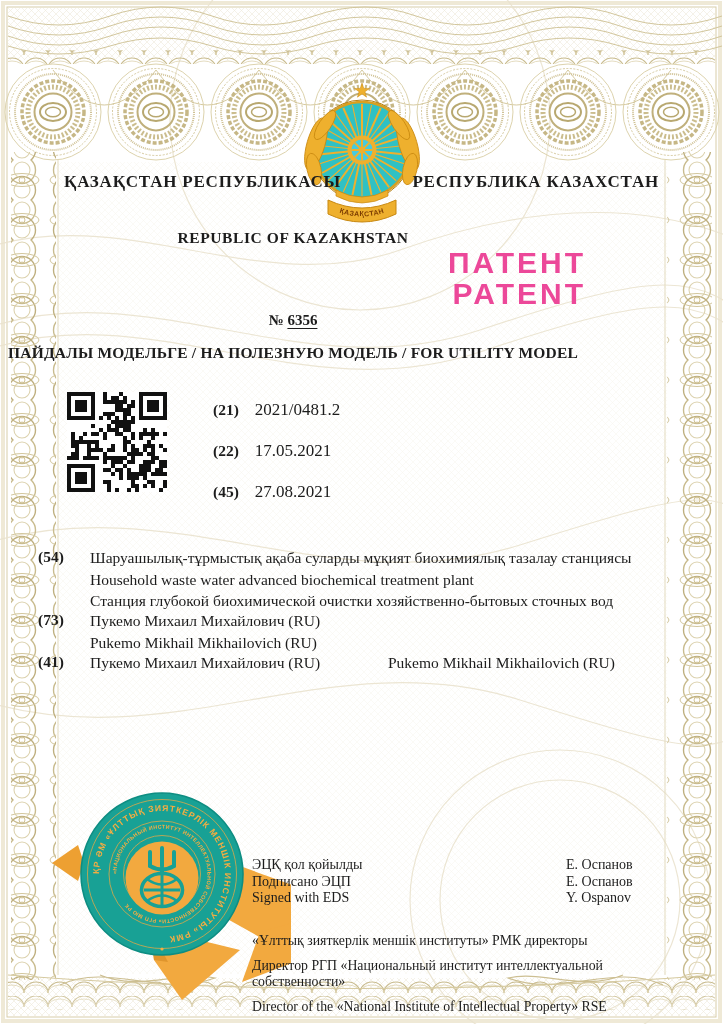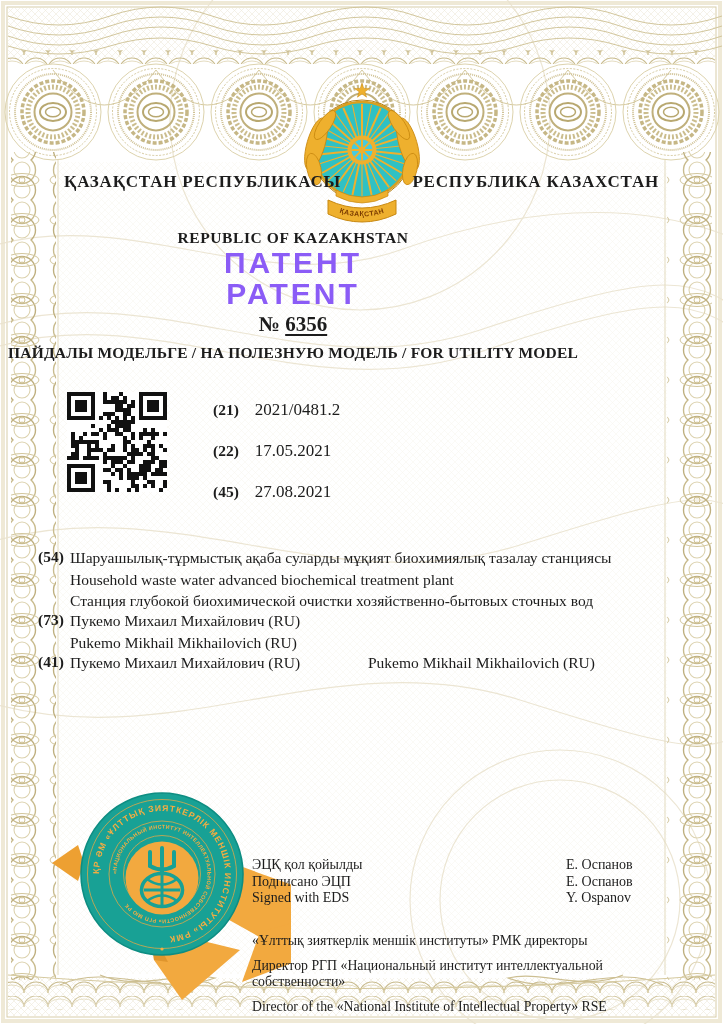--- a/index.html
+++ b/index.html
@@ -6,27 +6,27 @@
   body{
     width:723px;height:1024px;position:relative;overflow:hidden;
     background:#ffffff;color:#1c1c1c;
     font-family:"Liberation Serif", serif;
   }
   .abs{position:absolute;}
   .center{left:0;width:586px;text-align:center;}
   .country{font-weight:bold;font-size:17px;letter-spacing:.8px;white-space:nowrap;}
   .h-en{font-weight:bold;font-size:15.5px;letter-spacing:.6px;}
   .patent-title{font-family:"Liberation Sans",sans-serif;font-weight:bold;font-size:30px;
-    color:#8b5cf6;letter-spacing:3px;line-height:30px;}
-  .number-line{font-size:21px;font-weight:bold;}
+    color:#ec4899;letter-spacing:3px;line-height:30px;text-align:right;}
+  .number-line{font-size:15px;font-weight:bold;}
   .und{text-decoration:underline;text-underline-offset:3px;}
   .subtitle{font-weight:bold;font-size:15.5px;letter-spacing:.2px;}
   .fcode{font-weight:bold;font-size:15.5px;}
   .fval{font-size:17px;margin-left:16px;}
-  .body-text{font-size:15.5px;line-height:21.5px;}
+  .body-text{font-size:15.5px;line-height:21.5px;margin-left:20px;}
   .sig{font-size:14px;line-height:16.5px;}
   .dir{font-size:13.8px;line-height:16.5px;margin-top:8px;}
   svg{display:block;}
 </style>
 </head>
 <body>
 
 <svg class="abs" style="left:0;top:0" width="723" height="1024" viewBox="0 0 723 1024">
   <defs>
     <pattern id="mesh" width="7" height="7" patternUnits="userSpaceOnUse">

